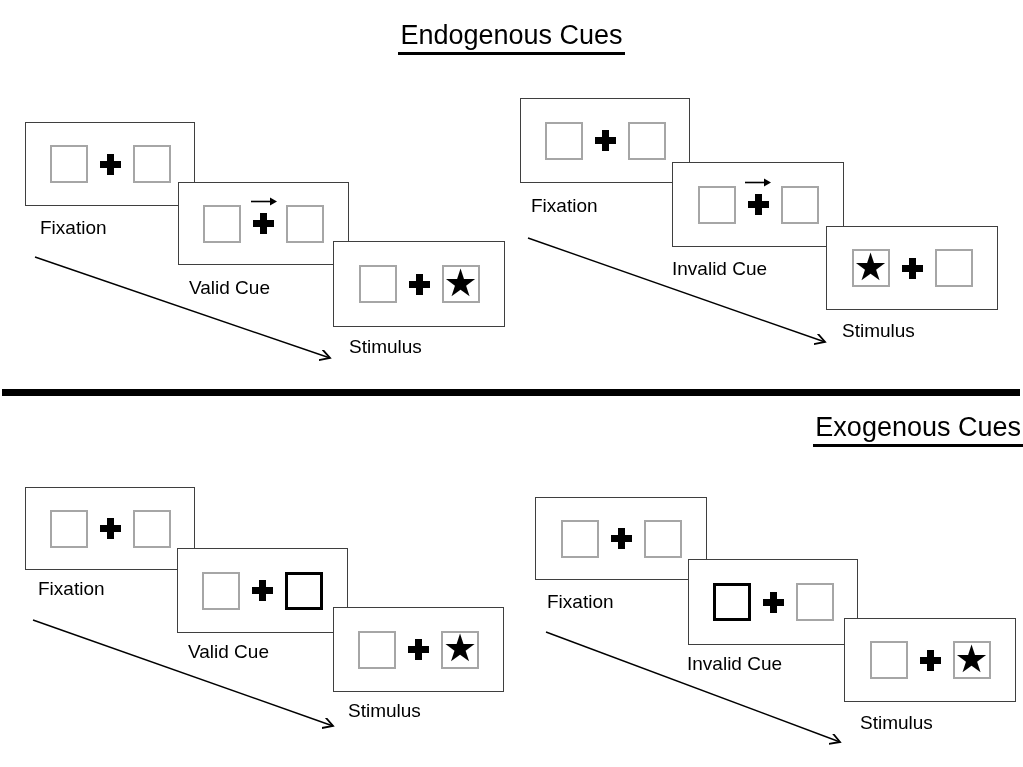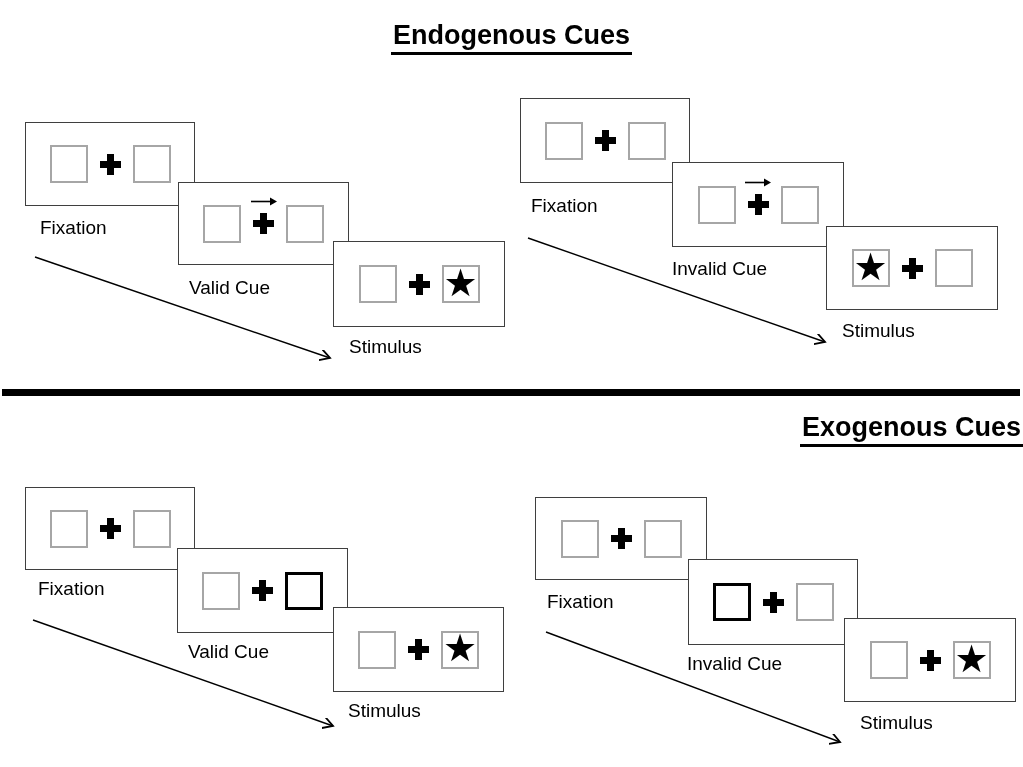--- a/index.html
+++ b/index.html
@@ -1,21 +1,21 @@
 <!DOCTYPE html>
 <html><head>
 <meta charset="utf-8">
 <style>
   html,body{margin:0;padding:0;background:#fff;}
   #canvas{
     position:relative;width:1023px;height:767px;background:#ffffff;
     font-family:"Liberation Sans",sans-serif;overflow:hidden;
   }
   .title{position:absolute;left:0;width:100%;text-align:center;
-    font-weight:bold;font-size:27px;color:#000;}
+    font-weight:normal;font-size:27px;color:#000;}
   .title span{display:inline-block;border-bottom:3px solid #000;padding:0 2px 1px 2px;}
   .divider{position:absolute;background:#000;}
   .frame{position:absolute;background:#fff;border:1.5px solid #3f3f3f;
     box-sizing:border-box;display:flex;align-items:center;justify-content:center;gap:12px;}
   .sq{width:38px;height:38px;box-sizing:border-box;border:2px solid #a6a6a6;background:#fff;
     display:flex;align-items:center;justify-content:center;overflow:hidden;}
   .sq.bold{border:3px solid #000;}
   .star{font-family:"DejaVu Sans",sans-serif;font-size:38px;line-height:38px;color:#000;
     margin-top:-3px;}
   .plus-wrap{position:relative;width:21px;height:21px;}

